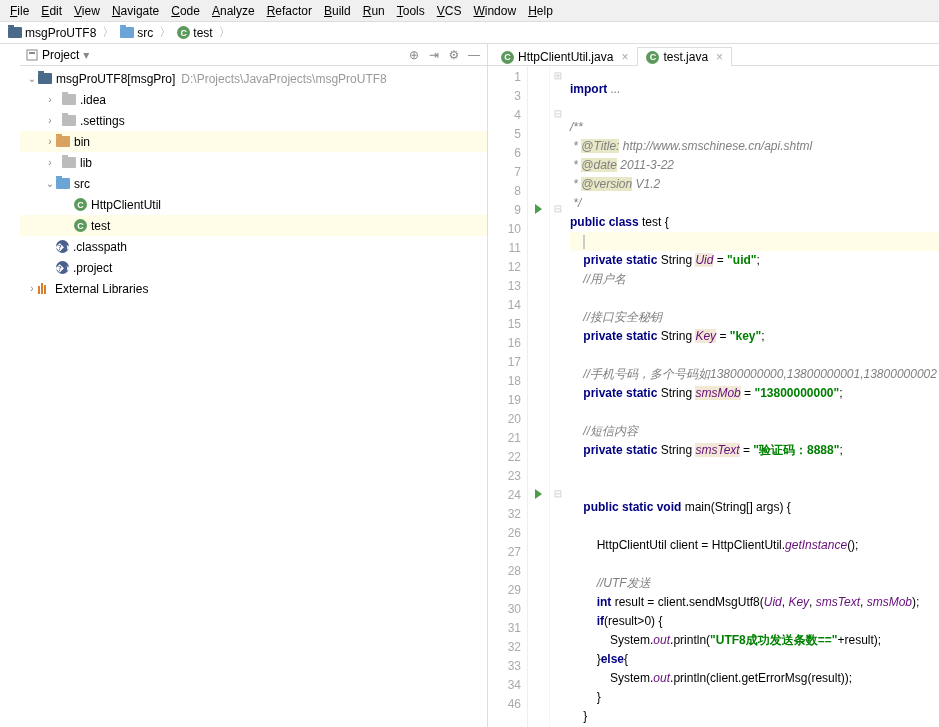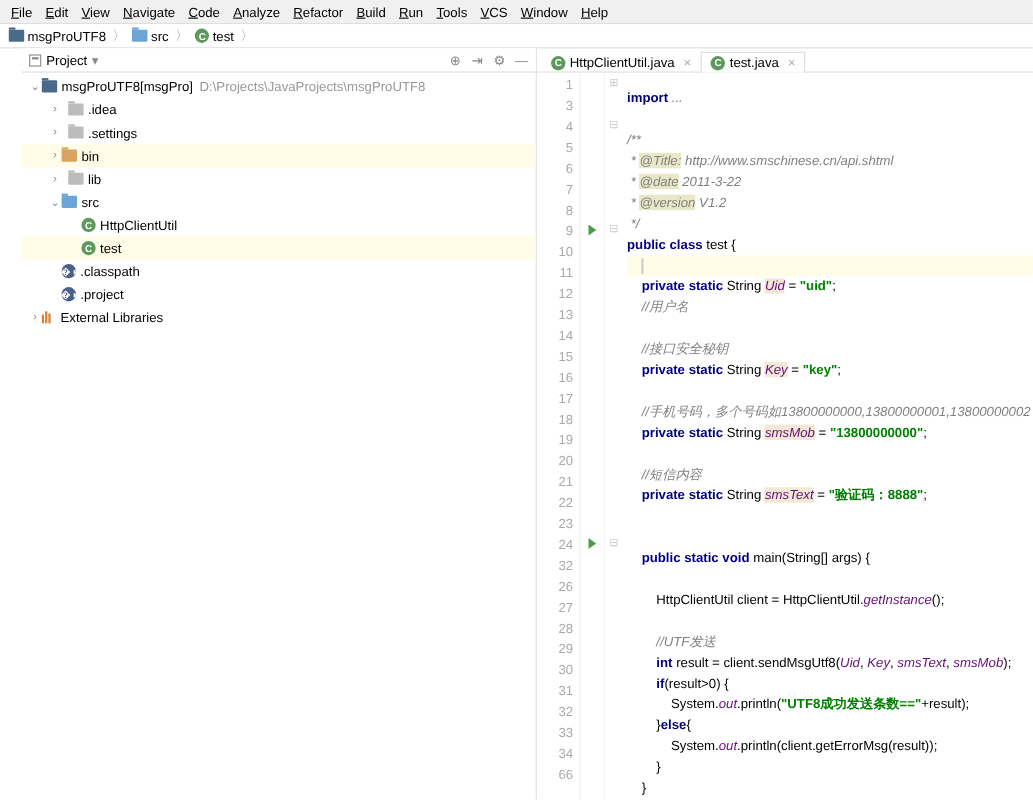--- a/index.html
+++ b/index.html
@@ -224,21 +224,21 @@
           <div>32</div>
           <div>26</div>
           <div>27</div>
           <div>28</div>
           <div>29</div>
           <div>30</div>
           <div>31</div>
           <div>32</div>
           <div>33</div>
           <div>34</div>
-          <div>66</div>
+          <div>46</div>
         </div>
       <div class="markers">
           <div></div>
           <div></div>
           <div></div>
           <div></div>
           <div></div>
           <div></div>
           <div></div>
           <div>

